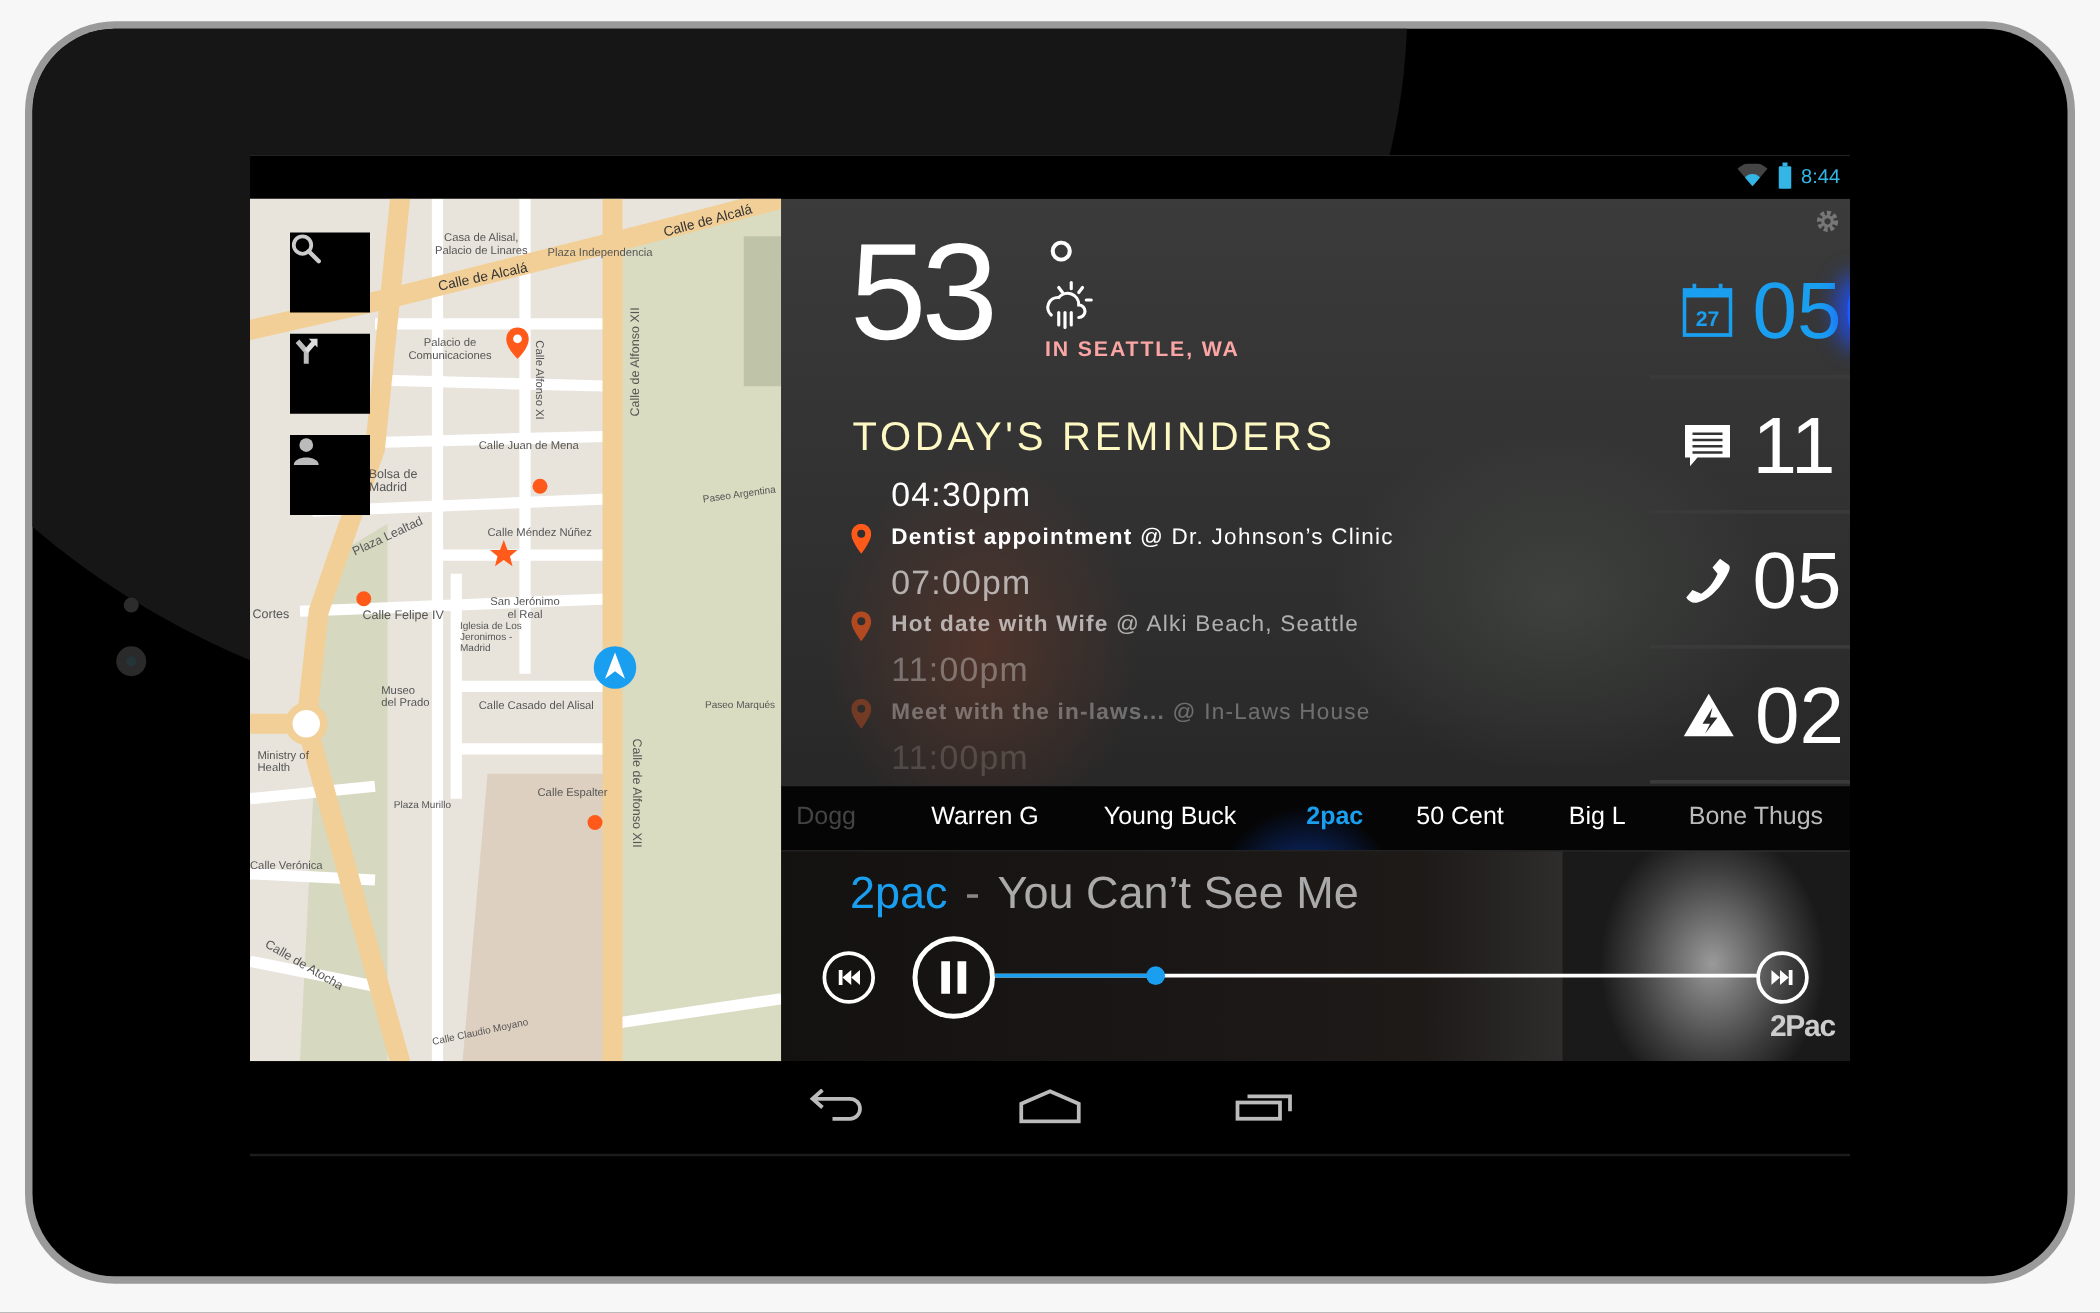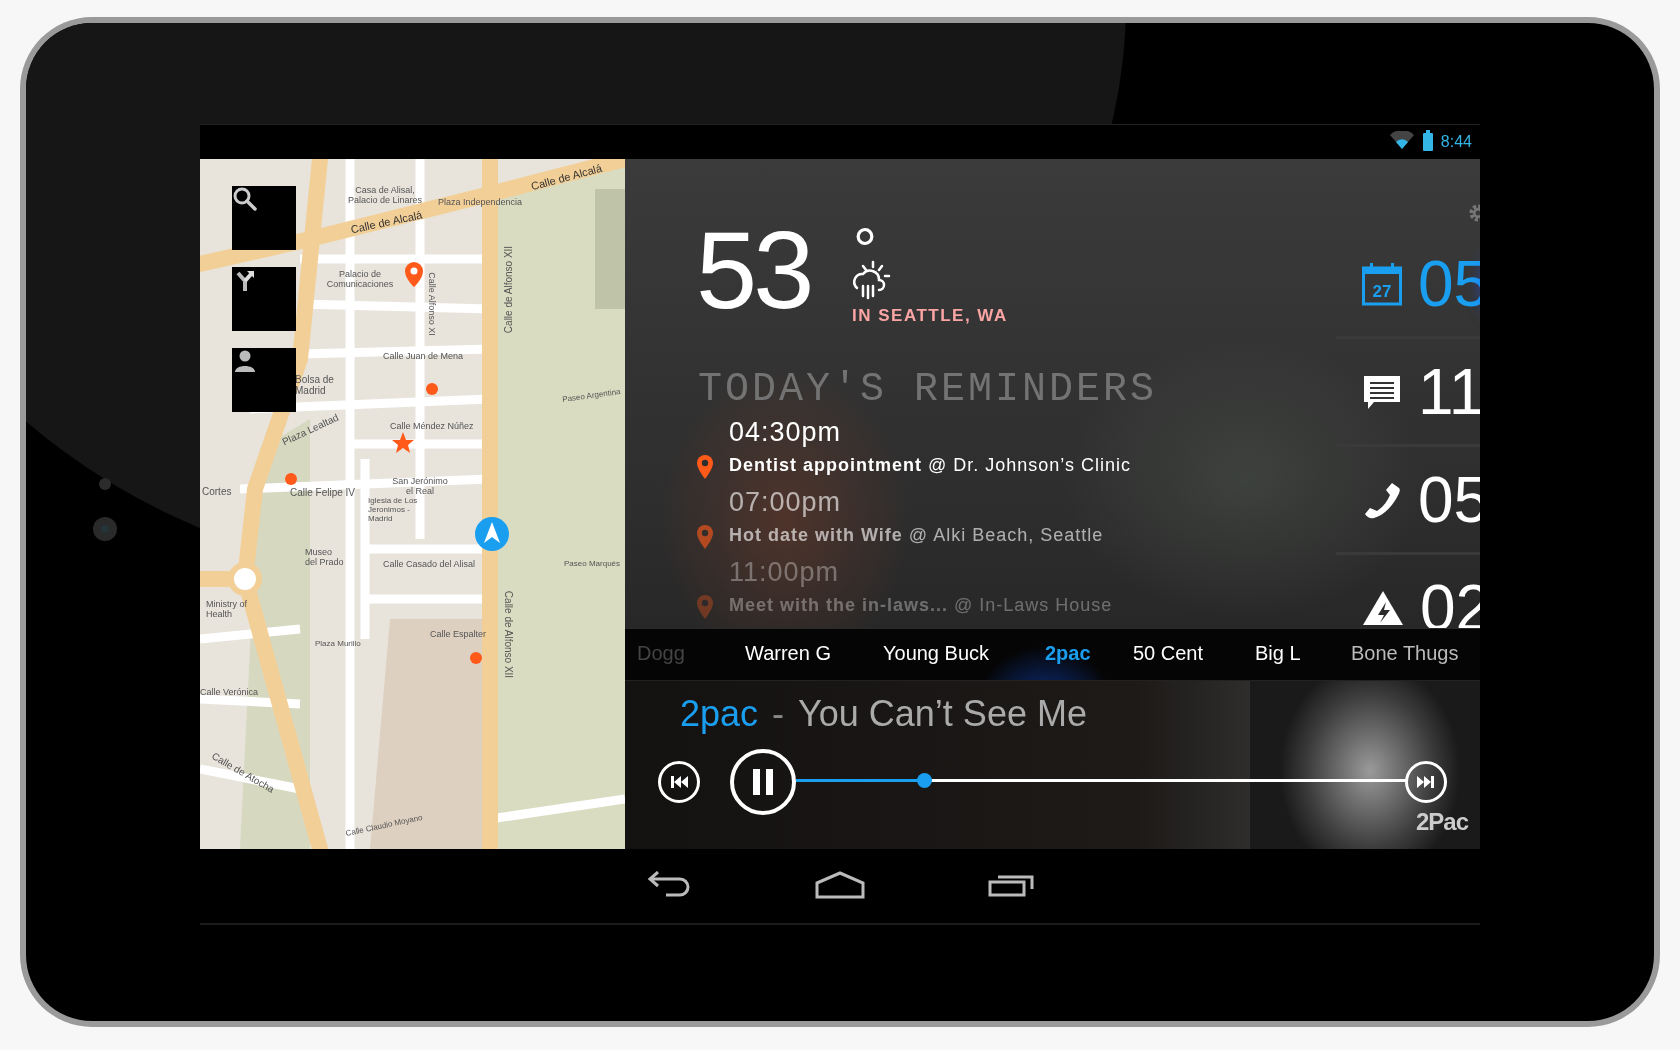--- a/index.html
+++ b/index.html
@@ -25,27 +25,27 @@
   .map svg { position: absolute; left: 0; top: 0; }
   .map-btn { position: absolute; left: 32px; width: 64px; height: 64px; background: #000; display: flex; align-items: center; justify-content: center; }
   .map-label { position: absolute; font-family: "Liberation Sans", sans-serif; font-size: 10px; color: #555; white-space: nowrap; }
   .road-label { position: absolute; font-family: "Liberation Sans", sans-serif; font-size: 11px; color: #333; white-space: nowrap; }
 
   .main { position: absolute; left: 425px; top: 34px; width: 855px; height: 690px; overflow: hidden; }
   .bg-photo { position: absolute; inset: 0; background:
       radial-gradient(ellipse 180px 220px at 160px 360px, rgba(120,60,40,0.45), transparent 70%),
       radial-gradient(ellipse 260px 200px at 620px 320px, rgba(90,100,90,0.35), transparent 70%),
       linear-gradient(180deg, #3b3b3b 0%, #2c2c2c 55%, #1c1c1c 100%); }
-  .reminders-area { position: absolute; left: 16px; top: 0; width: 855px; height: 469px; margin-top: 36px; }
+  .reminders-area { position: absolute; left: 0; top: 0; width: 855px; height: 469px; }
   .gear { position: absolute; right: 8px; top: 8px; }
   .temp { position: absolute; left: 55px; top: 20px; color: #fff; font-family: "Liberation Sans", sans-serif; font-weight: 300; font-size: 110px; line-height: 1; letter-spacing: -4px; }
   .temp-deg { position: absolute; left: 212px; top: 20px; color: #fff; font-family: "Liberation Sans", sans-serif; font-size: 60px; }
   .weather-icon { position: absolute; left: 208px; top: 63px; }
   .location { position: absolute; left: 211px; top: 111px; color: #fca5a5; font-family: "Liberation Sans", sans-serif; font-weight: bold; font-size: 17px; letter-spacing: 1.5px; }
-  .heading { position: absolute; left: 57px; top: 172px; color: #737373; font-family: Liberation Mono, monospace; font-size: 40px; letter-spacing: 3px; }
+  .heading { position: absolute; left: 57px; top: 172px; color: #fef9c3; font-family: Liberation Sans, sans-serif; font-size: 32px; letter-spacing: 3px; }
   .reminder { position: absolute; left: 56px; width: 560px; }
   .reminder .pin { position: absolute; left: 0; top: 38px; }
   .reminder .time { position: absolute; left: 32px; top: 0; font-family: "Liberation Sans", sans-serif; font-size: 27px; color: #fff; letter-spacing: 1px; }
   .reminder .desc { position: absolute; left: 32px; top: 38px; font-family: "Liberation Sans", sans-serif; font-size: 18px; color: #fff; white-space: nowrap; letter-spacing: 1px; }
   .reminder .desc b { font-weight: bold; }
   .reminder.r2 { opacity: 0.62; }
   .reminder.r3 { opacity: 0.32; }
   .reminder.r4 { opacity: 0.15; }
 
   .counters { position: absolute; right: 0; top: 36px; width: 160px; }

